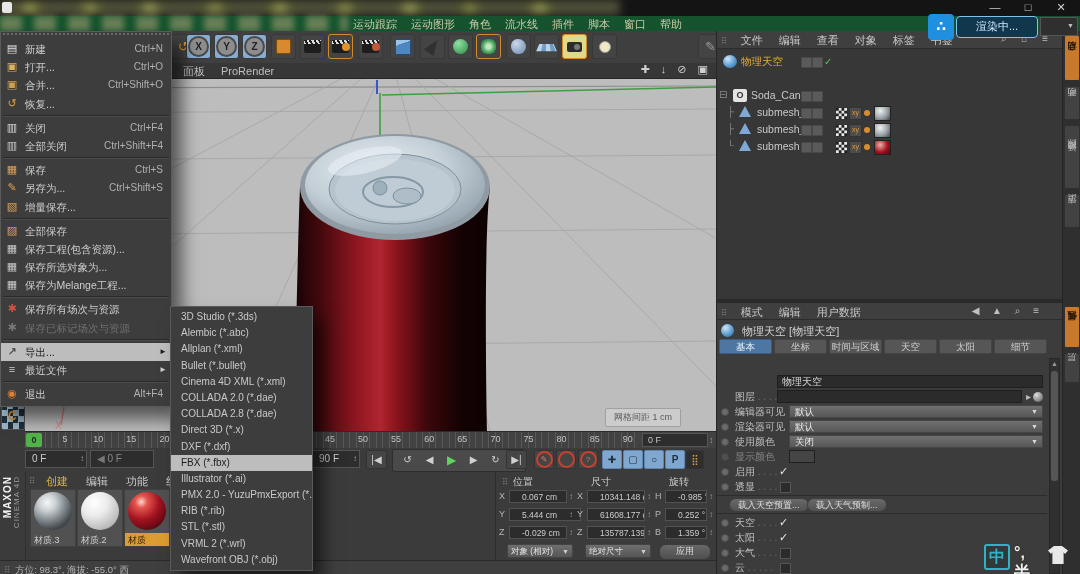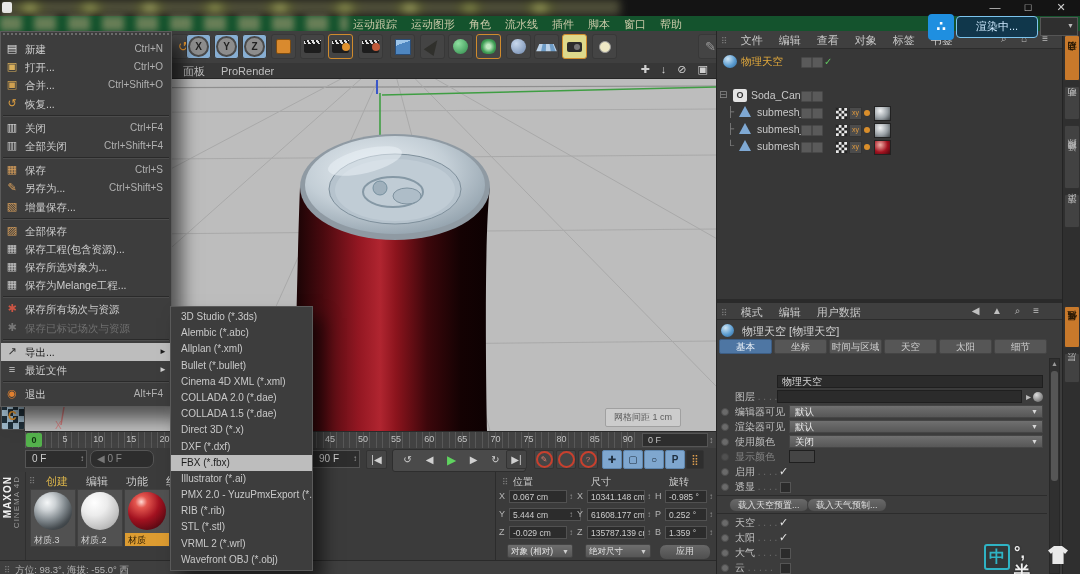--- a/index.html
+++ b/index.html
@@ -83,21 +83,21 @@
      display:flex;align-items:center;justify-content:center;}
   .tr-btn.blue{background:#7fa7cf;border:1px solid #5f87af;color:#203040;font-weight:bold;}
   #tr-group{position:absolute;left:367px;top:1px;width:132px;height:21px;background:#4a4a4a;border:1px solid #2e2e2e;border-radius:3px;}
   #stoplight{position:absolute;left:702px;top:1px;width:11px;height:21px;background:#2e2e2e;border-radius:2px;}
   #stoplight i{position:absolute;left:3px;width:5px;height:5px;border-radius:50%;}
   
   #coords{left:495px;top:472px;width:221px;height:88px;background:#3b3b3b;border-left:1px solid #2c2c2c;}
   .co-title{position:absolute;top:3px;color:#cfcfcf;font-size:10px;}
   .co-axis{position:absolute;color:#b5b5b5;font-size:9px;}
   .co-field{position:absolute;height:13px;background:#2c2c2c;border:1px solid #515151;color:#cdcdcd;
-     font-size:8.5px;line-height:12px;padding-left:3px;box-sizing:border-box;white-space:nowrap;overflow:hidden;}
+     font-size:8.5px;line-height:12px;padding-left:12px;box-sizing:border-box;white-space:nowrap;overflow:hidden;}
   .co-spin{position:absolute;color:#8f8f8f;font-size:8px;}
   .co-dd{position:absolute;top:72px;height:14px;background:linear-gradient(#6e6e6e,#565656);border:1px solid #444;
      border-radius:2px;color:#e2e2e2;font-size:8.5px;line-height:13px;padding:0 3px;box-sizing:border-box;white-space:nowrap;overflow:hidden;}
   .co-dd .dd-arrow{float:right;font-size:7px;color:#cfcfcf;}
   #apply-btn{position:absolute;left:163px;top:72px;width:50px;height:14px;background:linear-gradient(#686868,#4f4f4f);
      border:1px solid #3c3c3c;border-radius:7px;color:#dadada;font-size:9px;text-align:center;line-height:13px;}
   
   #materials{left:25px;top:472px;width:470px;height:88px;background:#3b3b3b;}
   .mat-menu-item{display:inline-block;padding:2px 9px 0 9px;font-size:11px;color:#c8c8c8;}
   #mat-list{position:absolute;left:5px;top:17px;}
@@ -389,21 +389,21 @@
       </div>
     <div id="playhead">0</div>
     <div id="tl-end-field">0 F</div>
     <div id="tl-end-spin">↕</div>
   </div>
 
   <div class="abs" id="transport">
     <div class="spinbox" style="left:0px;width:62px;">
       <span>0 F</span><span class="arrows">↕</span>
     </div>
-    <div class="spinbox" style="left:65px;width:64px;color:#8a8a8a;border-radius:7px;">
+    <div class="spinbox" style="left:65px;width:64px;color:#8a8a8a;">
       <span style="color:#777;">◀ </span><span>0 F</span>
     </div>
     <div class="spinbox" style="left:287px;width:48px;">
       <span>90 F</span><span class="arrows">↕</span>
     </div>
     <div id="tr-group"></div>
     <div id="tr-buttons">
         <div class="tr-btn" style="left: 341px;">|◀</div>
         <div class="tr-btn" style="left: 372px; background: transparent; border: none;">↺</div>
         <div class="tr-btn" style="left: 394px; background: transparent; border: none;">◀</div>
@@ -769,21 +769,21 @@
       </div>
     </div>
 
   <div class="abs" id="export-menu">
       <div class="em-row">3D Studio (*.3ds)</div>
       <div class="em-row">Alembic (*.abc)</div>
       <div class="em-row">Allplan (*.xml)</div>
       <div class="em-row">Bullet (*.bullet)</div>
       <div class="em-row">Cinema 4D XML (*.xml)</div>
       <div class="em-row">COLLADA 2.0 (*.dae)</div>
-      <div class="em-row">COLLADA 1.5 (*.dae)</div>
+      <div class="em-row">COLLADA 2.8 (*.dae)</div>
       <div class="em-row">Direct 3D (*.x)</div>
       <div class="em-row">DXF (*.dxf)</div>
       <div class="em-row hl">FBX (*.fbx)</div>
       <div class="em-row">Illustrator (*.ai)</div>
       <div class="em-row">PMX 2.0 - YuzuPmxExport (*.pmx)</div>
       <div class="em-row">RIB (*.rib)</div>
       <div class="em-row">STL (*.stl)</div>
       <div class="em-row">VRML 2 (*.wrl)</div>
       <div class="em-row">Wavefront OBJ (*.obj)</div>
     </div>

